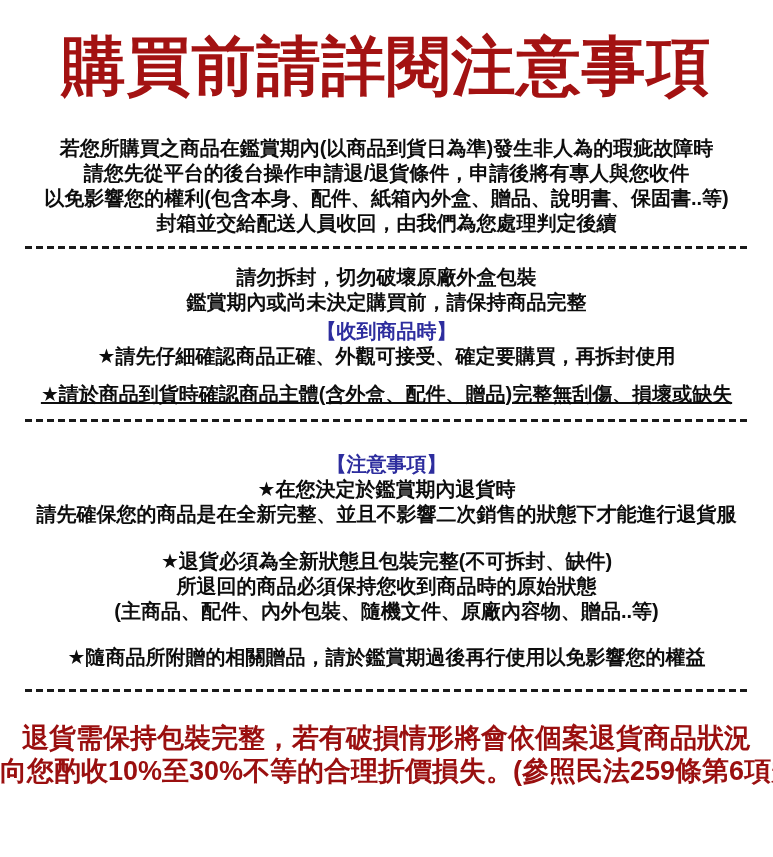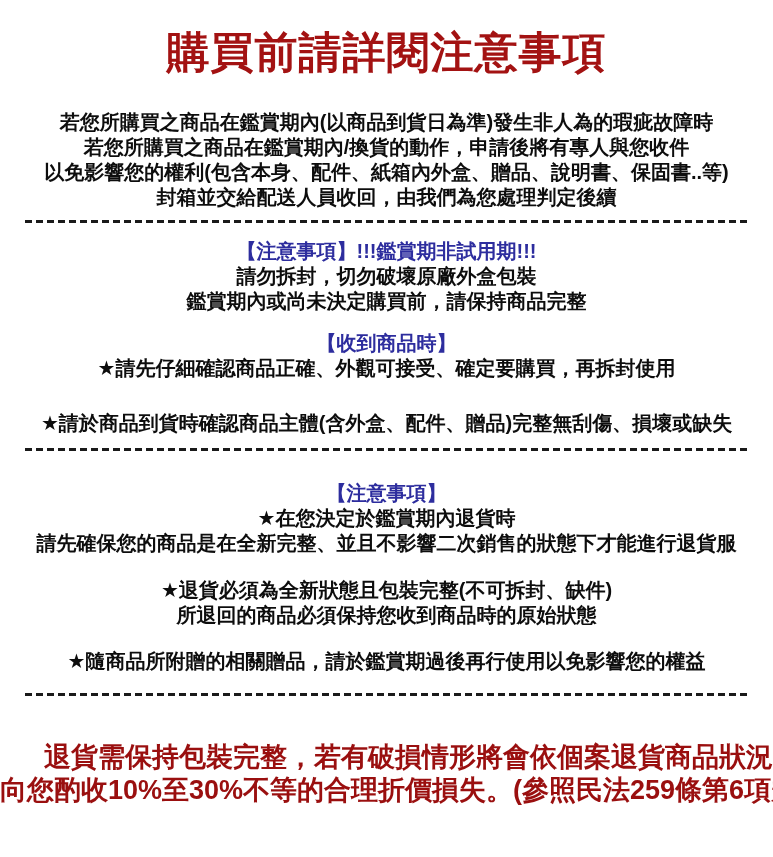--- a/index.html
+++ b/index.html
@@ -19,21 +19,21 @@
   }
   .page {
     width: 773px;
     height: 857px;
     text-align: center;
     font-weight: bold;
     color: var(--body-black);
   }
   .title {
     padding-top: 26px;
-    font-size: 43px;
+    font-size: 64px;
     line-height: 1.25;
     color: var(--title-red);
     letter-spacing: 1px;
     white-space: nowrap;
   }
   .body-text {
     font-size: 20px;
     line-height: 25px;
     color: var(--body-black);
     white-space: nowrap;
@@ -50,52 +50,50 @@
     width: 723px;
     height: 3px;
     background-image: repeating-linear-gradient(90deg,
       var(--divider) 0px, var(--divider) 7px,
       transparent 7px, transparent 11px);
   }
   .divider-1 { margin-top: 10px; }
   .divider-2 { margin-top: 12px; }
   .divider-3 { margin-top: 19px; }
   .section-notice  { margin-top: 16px; }
-  .section-receive { margin-top: 17px; }
-  .receive-note    { margin-top: 30px; }
+  .section-receive { margin-top: 4px; }
+  .receive-note    { margin-top: 13px; text-decoration: underline; }
   .section-returns { margin-top: 30px; }
   .returns-conditions { margin-top: 22px; }
   .gift-note       { margin-top: 21px; }
   .footer {
-    margin-top: 45px;
+    margin-top: 30px;
     font-size: 27px;
     line-height: 33px;
     color: var(--footer-red);
     white-space: nowrap;
-    text-align: right;
   }
 </style>
 </head>
 <body>
 
 <div class="page">
 
   <div class="title">購買前請詳閱注意事項</div>
 
   <div class="intro body-text">
     <div>若您所購買之商品在鑑賞期內(以商品到貨日為準)發生非人為的瑕疵故障時</div>
-    <div>若您所購買之商品在鑑賞期內/換貨的動作，申請後將有專人與您收件</div>
+    <div>請您先從平台的後台操作申請退/退貨條件，申請後將有專人與您收件</div>
     <div>以免影響您的權利(包含本身、配件、紙箱內外盒、贈品、說明書、保固書..等)</div>
     <div>封箱並交給配送人員收回，由我們為您處理判定後續</div>
   </div>
 
   <div class="divider divider-1"></div>
 
   <div class="section-notice">
-    <div class="blue-header">【注意事項】!!!鑑賞期非試用期!!!</div>
     <div class="body-text">請勿拆封，切勿破壞原廠外盒包裝</div>
     <div class="body-text">鑑賞期內或尚未決定購買前，請保持商品完整</div>
   </div>
 
   <div class="section-receive">
     <div class="blue-header">【收到商品時】</div>
     <div class="body-text">★請先仔細確認商品正確、外觀可接受、確定要購買，再拆封使用</div>
   </div>
 
   <div class="receive-note body-text">★請於商品到貨時確認商品主體(含外盒、配件、贈品)完整無刮傷、損壞或缺失</div>
@@ -104,20 +102,21 @@
 
   <div class="section-returns">
     <div class="blue-header">【注意事項】</div>
     <div class="body-text">★在您決定於鑑賞期內退貨時</div>
     <div class="body-text">請先確保您的商品是在全新完整、並且不影響二次銷售的狀態下才能進行退貨服</div>
   </div>
 
   <div class="returns-conditions">
     <div class="body-text">★退貨必須為全新狀態且包裝完整(不可拆封、缺件)</div>
     <div class="body-text">所退回的商品必須保持您收到商品時的原始狀態</div>
+    <div class="body-text">(主商品、配件、內外包裝、隨機文件、原廠內容物、贈品..等)</div>
   </div>
 
   <div class="gift-note body-text">★隨商品所附贈的相關贈品，請於鑑賞期過後再行使用以免影響您的權益</div>
 
   <div class="divider divider-3"></div>
 
   <div class="footer">
     <div>退貨需保持包裝完整，若有破損情形將會依個案退貨商品狀況</div>
     <div>向您酌收10%至30%不等的合理折價損失。(參照民法259條第6項規範)</div>
   </div>

